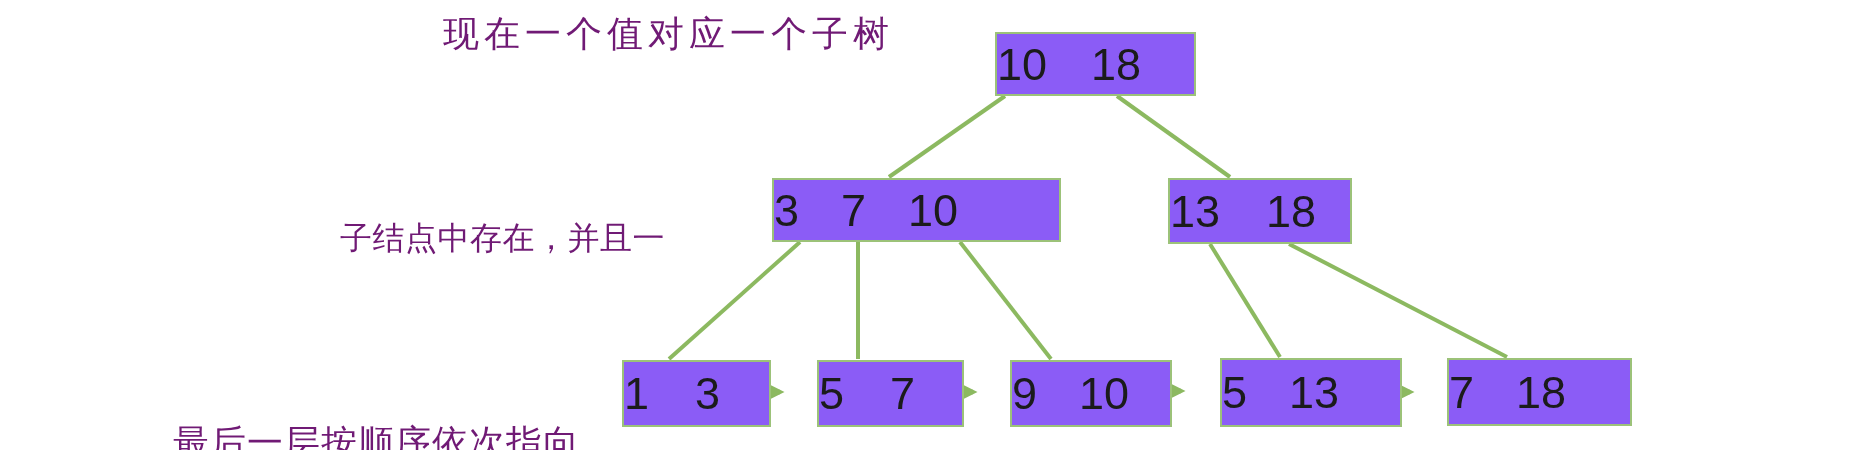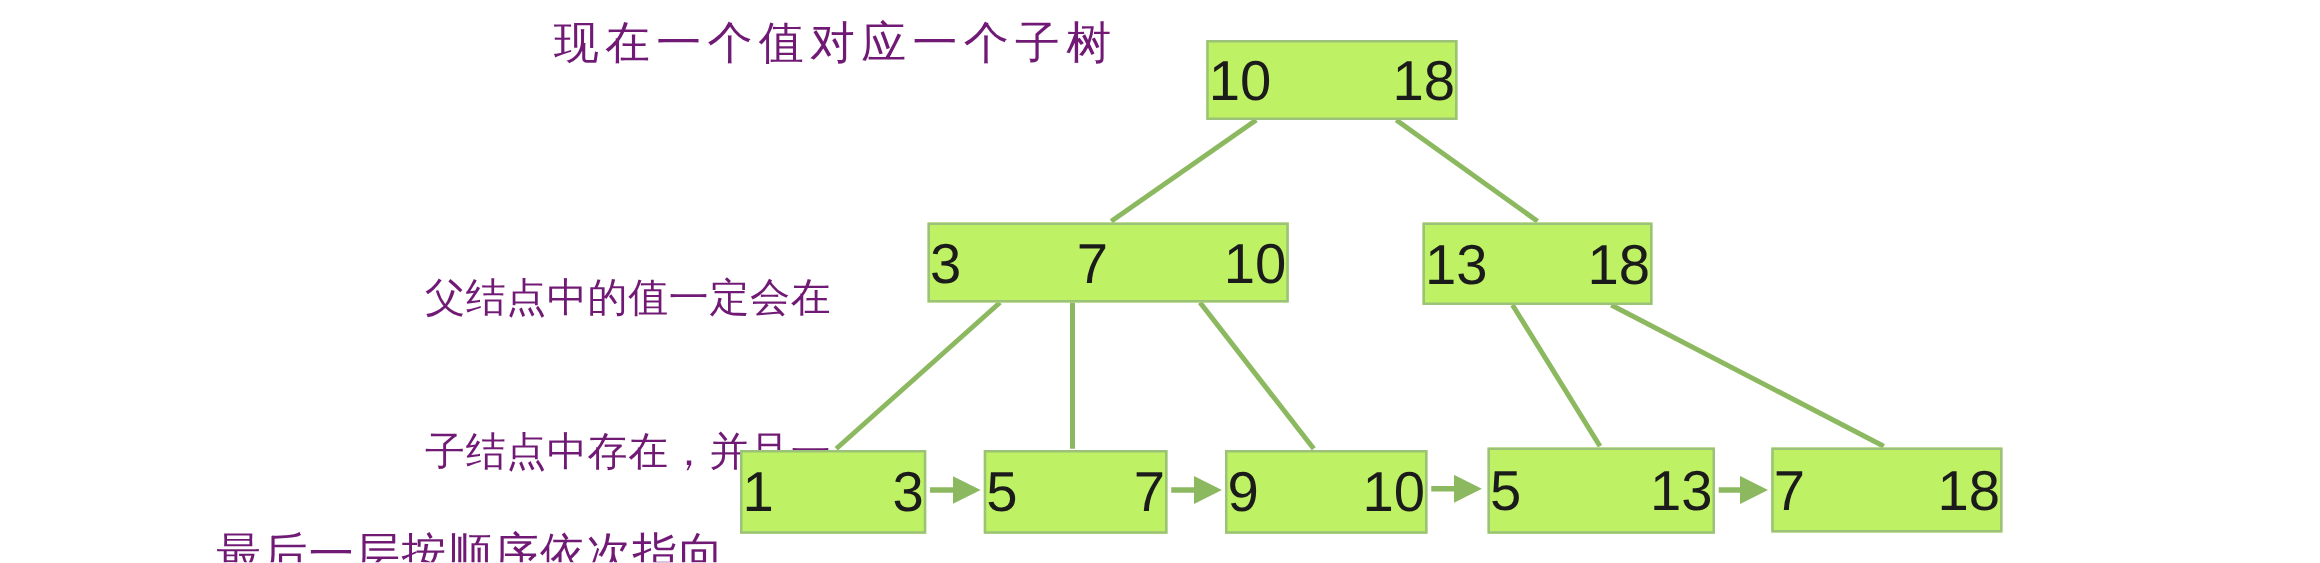--- a/index.html
+++ b/index.html
@@ -4,23 +4,23 @@
 <style>
   html,body{margin:0;padding:0;background:#ffffff;}
   #canvas{
     position:relative;width:1856px;height:450px;background:#ffffff;overflow:hidden;
     font-family:"Liberation Sans","DejaVu Sans",sans-serif;color:#141414;
   }
   #edges{position:absolute;left:0;top:0;width:1856px;height:450px;}
   .edge{stroke:#8CB960;stroke-width:4;fill:none;}
   .link-arrow{stroke:#8CB960;stroke-width:4.5;fill:none;}
   .node{
-    position:absolute;background:#bef264;border:2.5px solid #9CC279;
-    display:flex;align-items:center;justify-content:space-between;gap:44px;
-    font-size:45px;line-height:1;color:#1b1b1b;letter-spacing:0;
+    position:absolute;background:#8b5cf6;border:2.5px solid #9CC279;
+    display:flex;align-items:center;justify-content:flex-start;gap:44px;
+    font-size:45px;line-height:1;color:#1b1b1b;letter-spacing:0;margin-left:30px;
   }
   .node span{display:inline-block;}
   .n-root {left:965px; top:32px;  width:197px; height:60px;}
   .n-int1 {left:742px; top:178px; width:285px; height:60px; gap:42px;}
   .n-int2 {left:1138px;top:178px; width:180px; height:62px; gap:46px;}
   .n-leaf1{left:592px; top:360px; width:145px; height:63px; gap:46px;}
   .n-leaf2{left:787px; top:360px; width:143px; height:63px; gap:46px;}
   .n-leaf3{left:980px; top:360px; width:158px; height:63px; gap:42px;}
   .n-leaf4{left:1190px;top:358px; width:178px; height:65px; gap:42px;}
   .n-leaf5{left:1417px;top:358px; width:181px; height:64px; gap:42px;}
@@ -50,21 +50,20 @@
     <line class="edge" x1="1289" y1="244" x2="1507" y2="357"></line>
     <line class="link-arrow" marker-end="url(#arrow)" x1="744" y1="392" x2="780" y2="392"></line>
     <line class="link-arrow" marker-end="url(#arrow)" x1="937" y1="392" x2="973" y2="392"></line>
     <line class="link-arrow" marker-end="url(#arrow)" x1="1145" y1="391" x2="1181" y2="391"></line>
     <line class="link-arrow" marker-end="url(#arrow)" x1="1375" y1="392" x2="1410" y2="392"></line>
   </svg>
 
   <div class="note note-top">现在一个值对应一个子树</div>
 
   <div class="note note-left">
-    <div>父结点中的值一定会在</div>
     <div>子结点中存在，并且一</div>
     
     
   </div>
 
   <div class="note note-bottom">
     <div>最后一层按顺序依次指向</div>
     
   </div>
 

